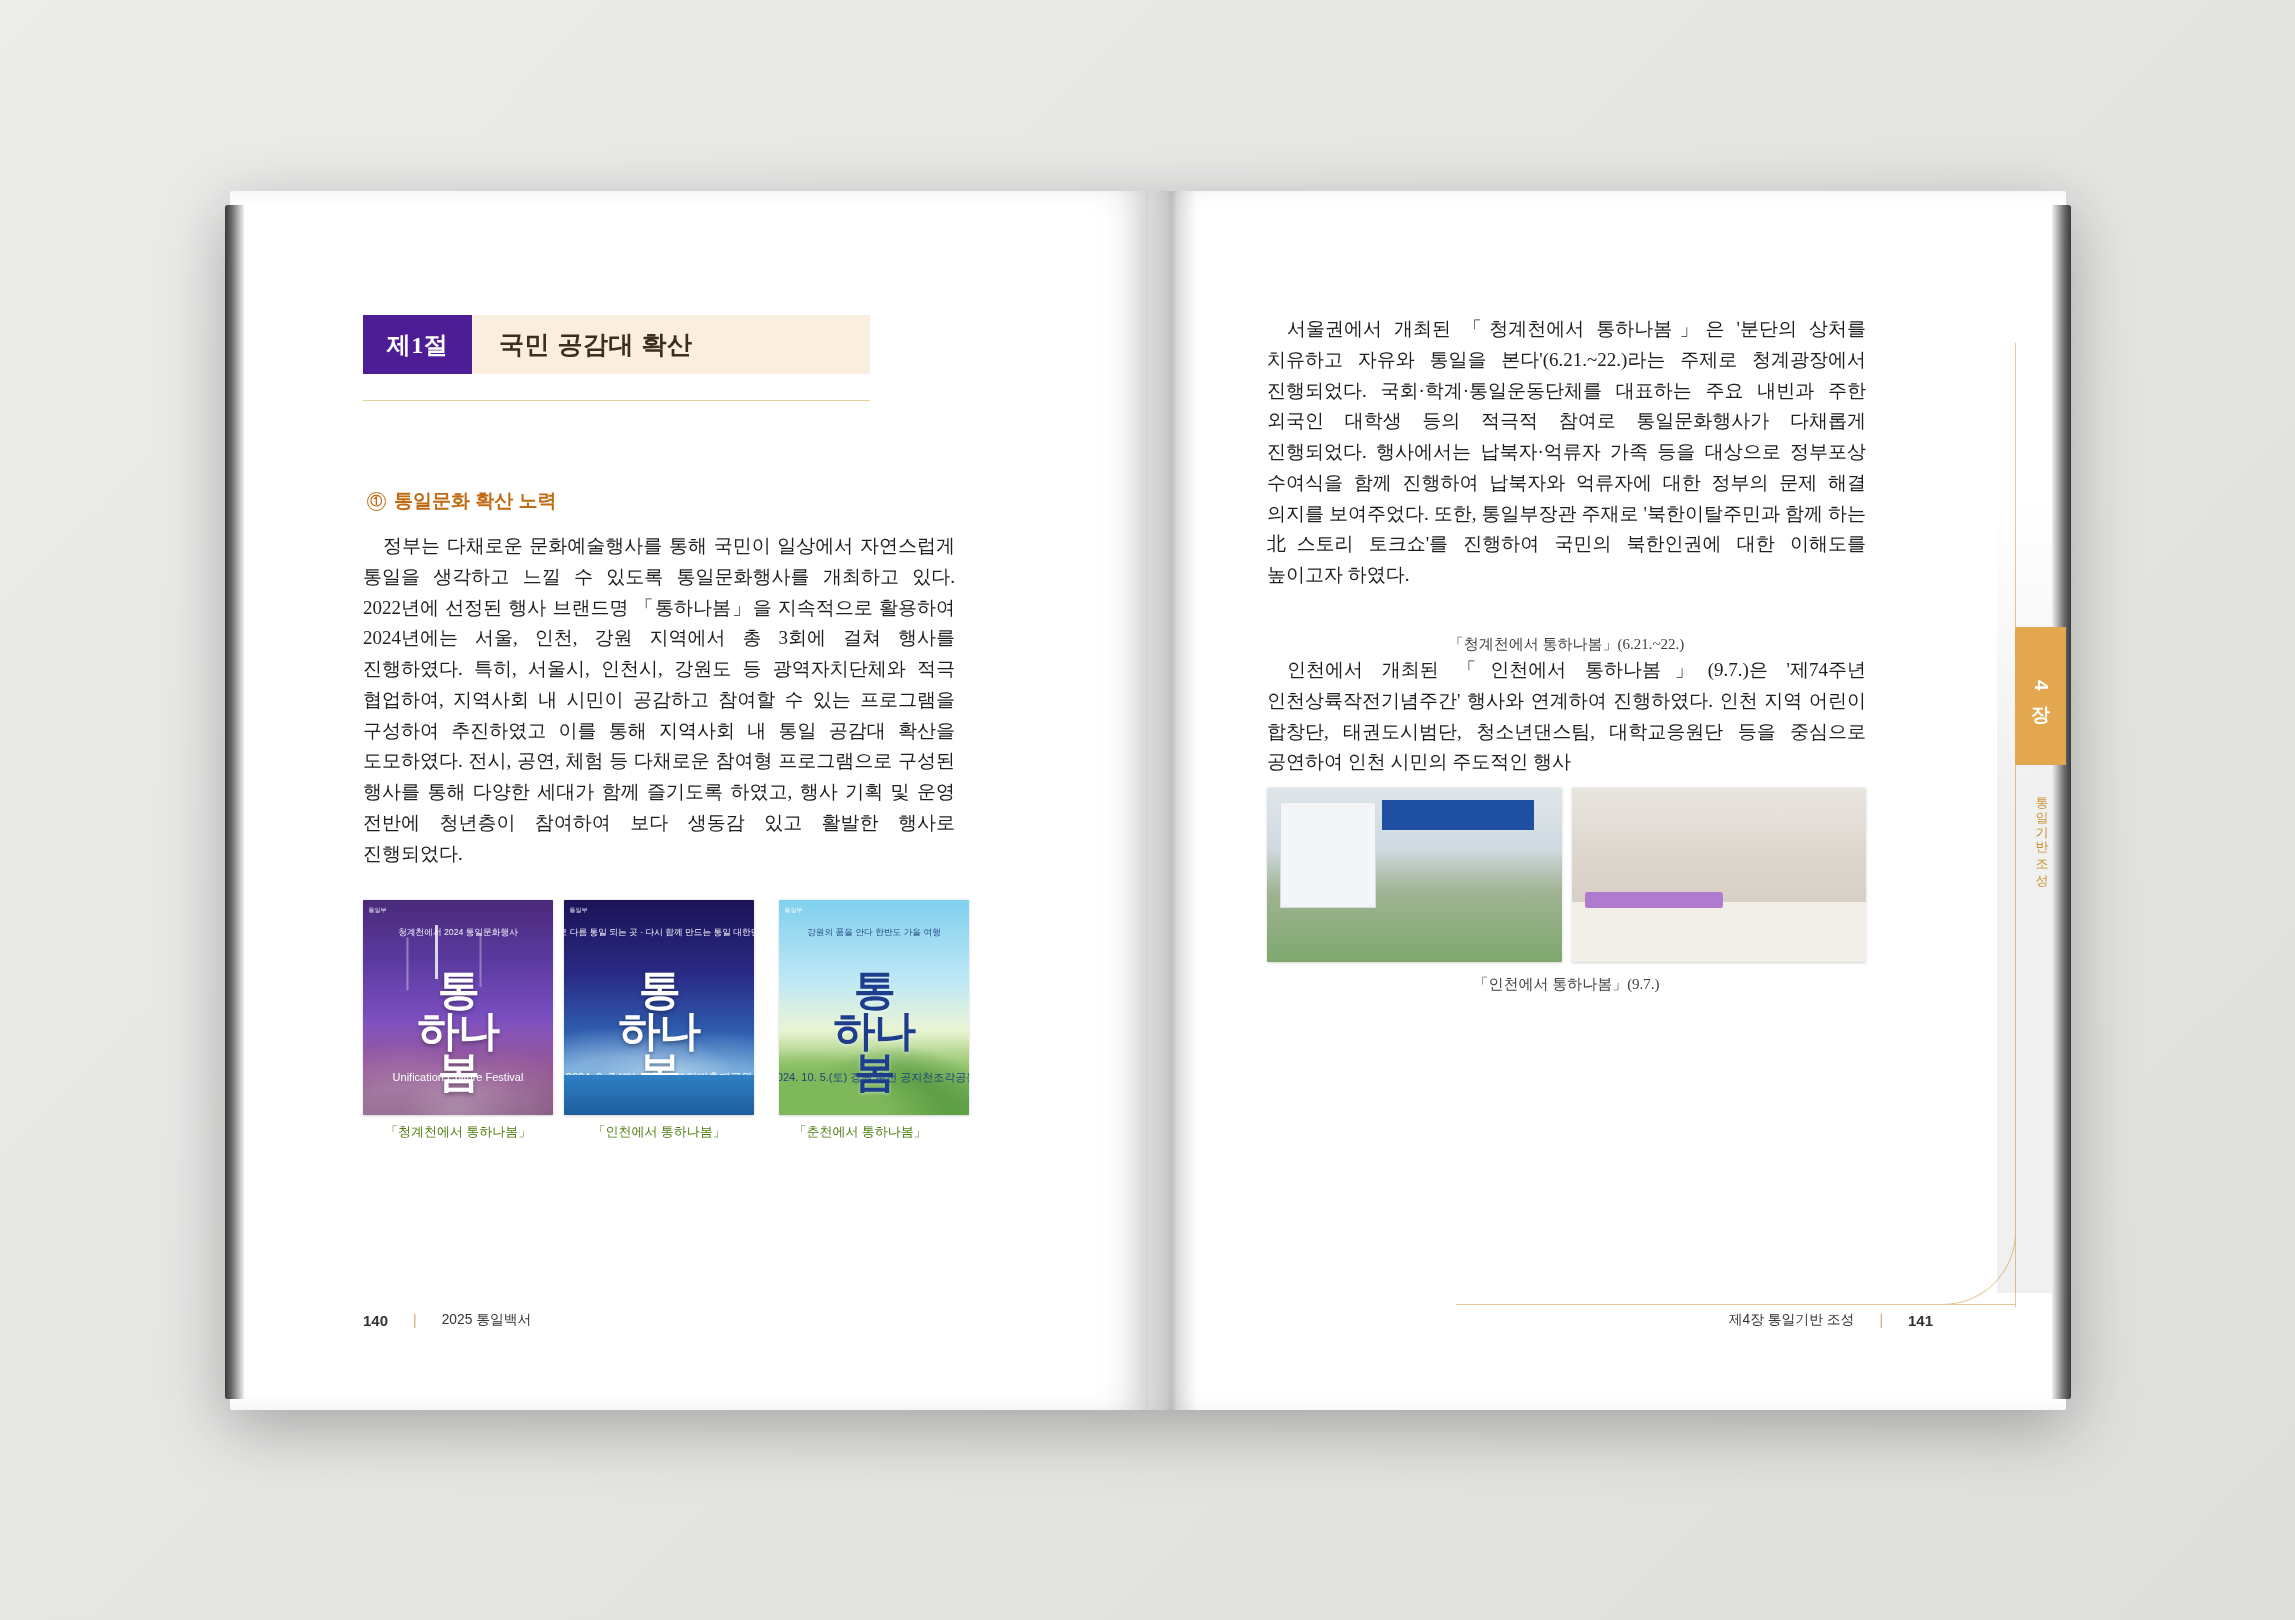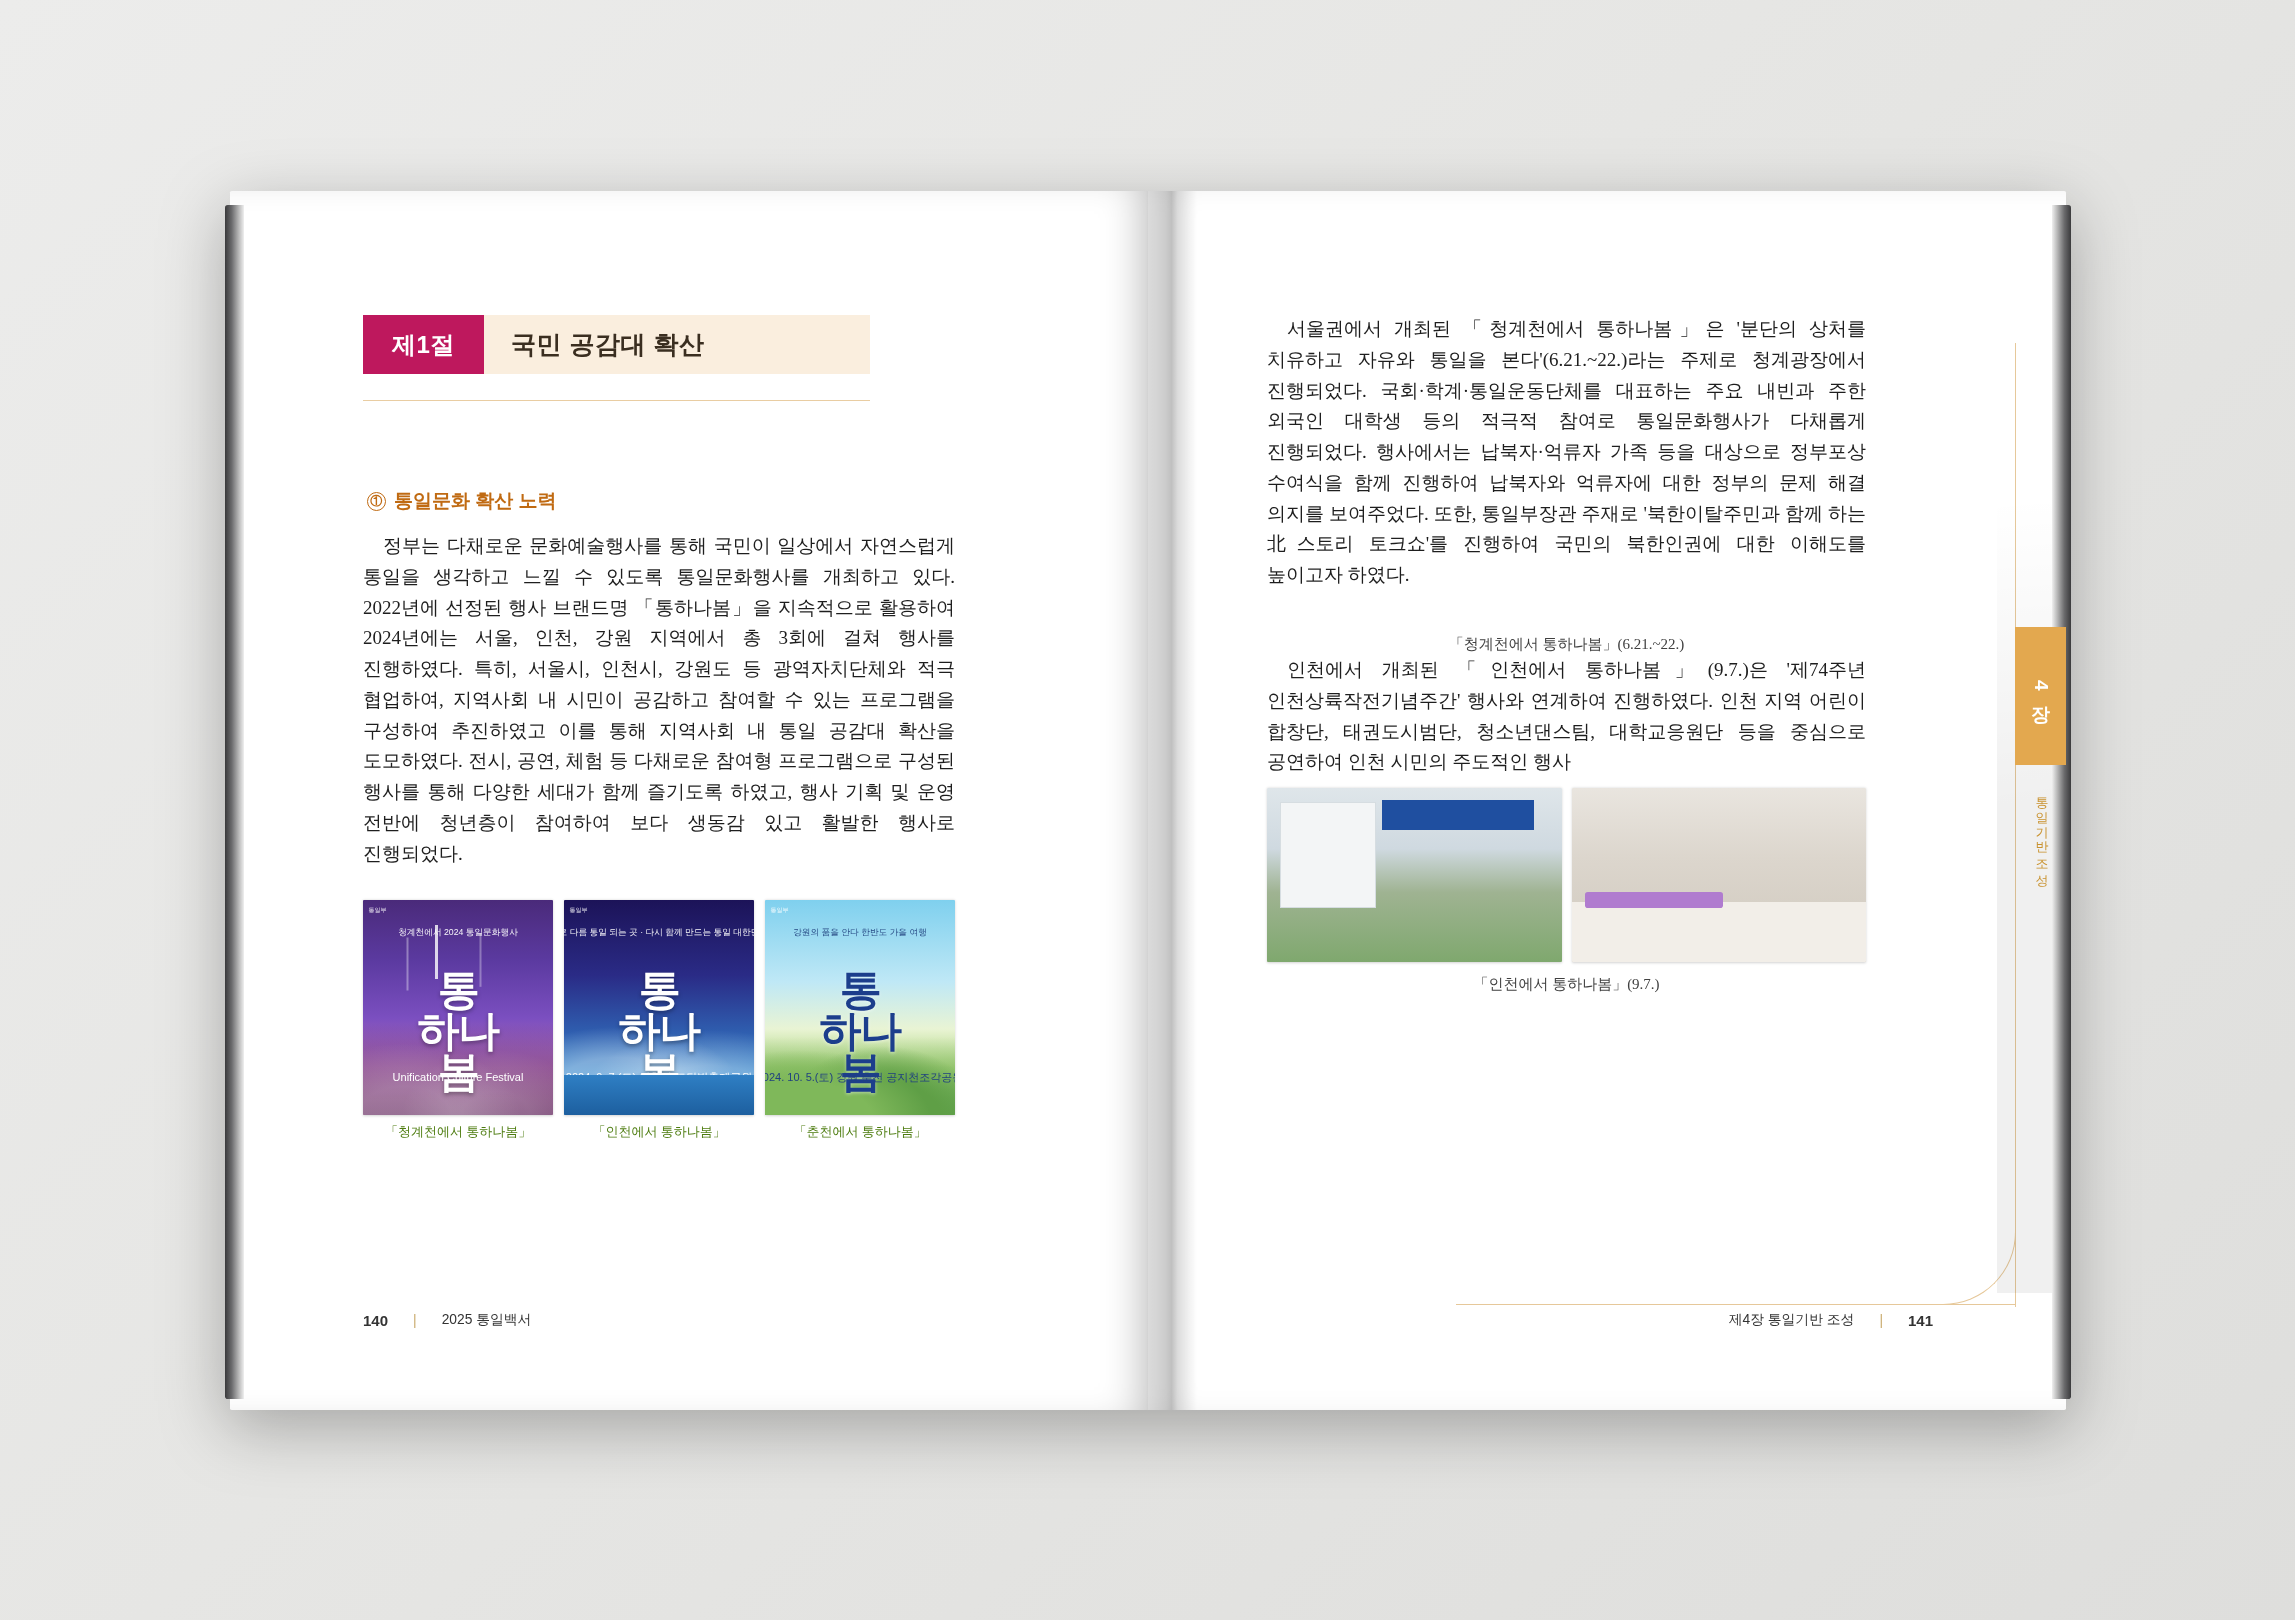--- a/index.html
+++ b/index.html
@@ -89,25 +89,25 @@
   
   .lp-inner { position: absolute; left: 133px; top: 0; width: 657px; height: 100%; }
 
   .section-header {
     position: absolute; left: 0; top: 124px;
     width: 507px; height: 59px;
     background: #faeede;
     display: flex; align-items: stretch;
   }
   .section-num {
-    width: 121px;
-    background: #be185d;
+    width: 109px;
+    background: #4c1d95;
     color: #ffffff;
     display: flex; align-items: center; justify-content: center;
-    font-family: Liberation Sans, sans-serif;
+    font-family: Liberation Serif, serif;
     font-size: 24px; font-weight: 700; letter-spacing: 0.5px;
   }
   .section-title {
     flex: 1;
     display: flex; align-items: center;
     padding-left: 27px;
     color: #3a2e20;
     font-family: "Liberation Sans", sans-serif;
     font-size: 25px; font-weight: 700; letter-spacing: 0.5px;
   }
@@ -200,21 +200,21 @@
     content:""; position:absolute; left:-4%; bottom:39px; width:108%; height:60px;
     background:
       radial-gradient(ellipse at 30% 120%, rgba(255,255,255,.35) 0 30%, transparent 60%),
       radial-gradient(ellipse at 75% 130%, rgba(255,255,255,.3) 0 26%, transparent 58%);
   }
   .p2::after {
     content:""; position:absolute; left:0; bottom:0; width:100%; height:40px;
     background: linear-gradient(180deg,#2f7fc4 0%, #1d5f9f 100%);
   }
   
-  .p3 { background: linear-gradient(180deg,#7fd0ee 0%, #bfe8f6 38%, #e9f4d4 60%, #a9d279 78%, #6fae52 100%); }
+  .p3 { background: linear-gradient(180deg,#7fd0ee 0%, #bfe8f6 38%, #e9f4d4 60%, #a9d279 78%, #6fae52 100%); margin-left: 14px; }
   .p3::before {
     content:""; position:absolute; left:0; bottom:0; width:100%; height:78px;
     background:
       radial-gradient(ellipse at 18% 110%, #7fb85a 0 34%, transparent 60%),
       radial-gradient(ellipse at 62% 120%, #5f9f46 0 38%, transparent 64%),
       linear-gradient(180deg, rgba(120,190,110,0) 0%, rgba(90,160,80,.7) 100%);
   }
   .p3 .cap-main { color:#1c3e8c; text-shadow: 0 1.4px 3.7px rgba(255,255,255,.5); }
   .p3 .cap-top, .p3 .cap-sub { color:#21427f; }
 

